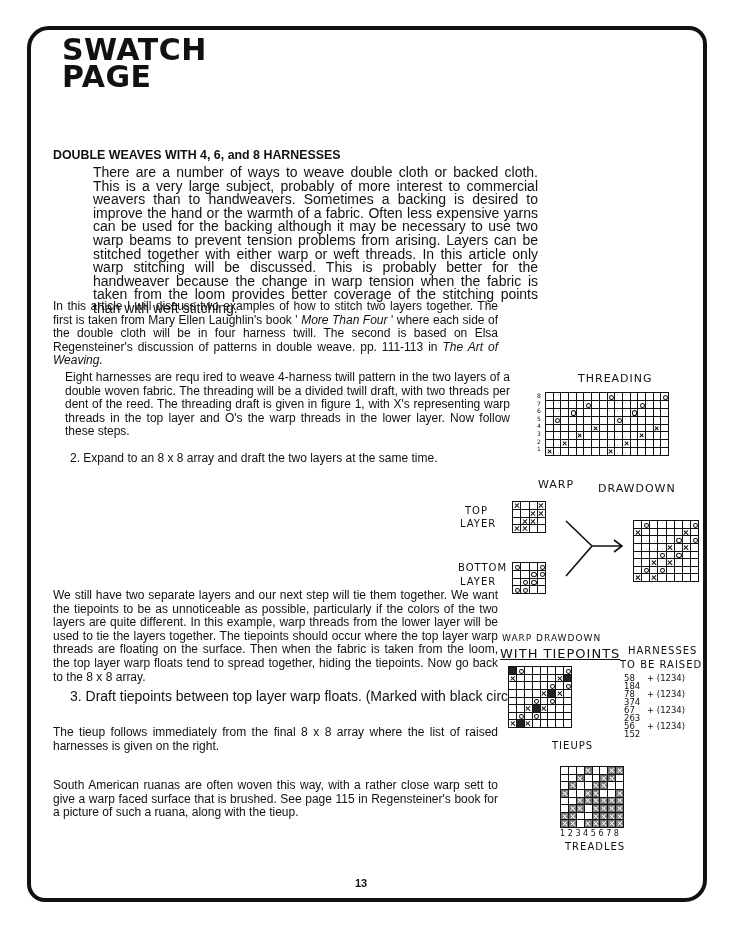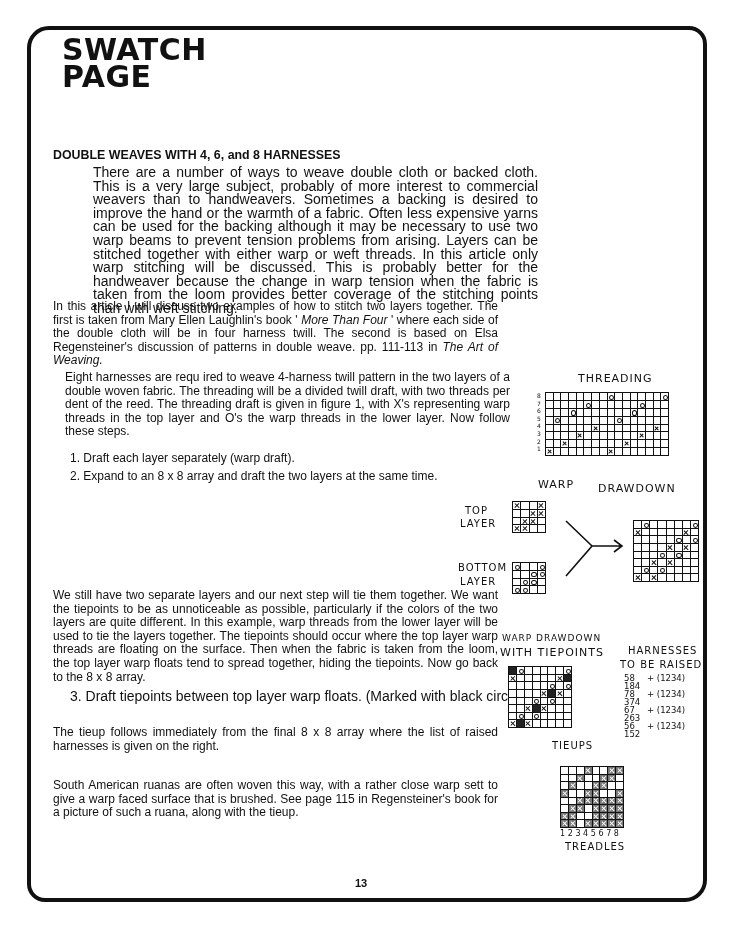--- a/index.html
+++ b/index.html
@@ -46,21 +46,20 @@
 
 <div class="heading">DOUBLE WEAVES WITH 4, 6, and 8 HARNESSES</div>
 
 <p class="p1">There are a number of ways to weave double cloth or backed cloth. This is a very large subject, probably of more interest to commercial weavers than to handweavers. Sometimes a backing is desired to improve the hand or the warmth of a fabric. Often less expensive yarns can be used for the backing although it may be necessary to use two warp beams to prevent tension problems from arising. Layers can be stitched together with either warp or weft threads. In this article only warp stitching will be discussed. This is probably better for the handweaver because the change in warp tension when the fabric is taken from the loom provides better coverage of the stitching points than with weft stitching.</p>
 
 <p class="p2"><span>In this article I will discuss two examples of how to stitch two layers together. The first is taken from Mary Ellen Laughlin's book ' </span><i>More Than Four</i><span> ' where each side of the double cloth will be in four harness twill. The second is based on Elsa Regensteiner's discussion of patterns in double weave. pp. 111-113 in </span><i>The Art of Weaving.</i></p>
 
 <p class="p3">Eight harnesses are requ ired to weave 4-harness twill pattern in the two layers of a double woven fabric. The threading will be a divided twill draft, with two threads per dent of the reed. The threading draft is given in figure 1, with X's representing warp threads in the top layer and O's the warp threads in the lower layer. Now follow these steps.</p>
 
 <div class="steps12">
-  <div>1. Draft each layer separately (warp draft).</div>
   <div>2. Expand to an 8 x 8 array and draft the two layers at the same time.</div>
 </div>
 
 <p class="p4">We still have two separate layers and our next step will tie them together. We want the tiepoints to be as unnoticeable as possible, particularly if the colors of the two layers are quite different. In this example, warp threads from the lower layer will be used to tie the layers together. The tiepoints should occur where the top layer warp threads are floating on the surface. Then when the fabric is taken from the loom, the top layer warp floats tend to spread together, hiding the tiepoints. Now go back to the 8 x 8 array.</p>
 <div class="step3">3. Draft tiepoints between top layer warp floats. (Marked with black circles).</div>
 <p class="p5">The tieup follows immediately from the final 8 x 8 array where the list of raised harnesses is given on the right.</p>
 <p class="p6">South American ruanas are often woven this way, with a rather close warp sett to give a warp faced surface that is brushed. See page 115 in Regensteiner's book for a picture of such a ruana, along with the tieup.</p>
 
 <div class="pagenum">13</div>
 
@@ -316,21 +315,21 @@
     <div class="c"></div>
     <div class="c x"></div>
     <div class="c"></div>
     <div class="c"></div>
     <div class="c"></div>
     <div class="c"></div>
     <div class="c"></div>
   </div>
 
 <div class="hand" style="left:502px; top:633px; font-size:9px;">WARP  DRAWDOWN</div>
-<div class="hand" style="left:500px; top:646px; font-size:11px;">WITH  TIEPOINTS</div>
+<div class="hand" style="left:500px; top:646px; font-size:13px;text-decoration:underline;">WITH  TIEPOINTS</div>
 <div class="grid" id="g-tie" style="left:508px; top:666px; width:62px; height:60px; grid-template-columns:repeat(8,1fr); grid-template-rows:repeat(8,1fr);">
     <div class="c b"></div>
     <div class="c o"></div>
     <div class="c"></div>
     <div class="c"></div>
     <div class="c"></div>
     <div class="c"></div>
     <div class="c"></div>
     <div class="c o"></div>
     <div class="c x"></div>

